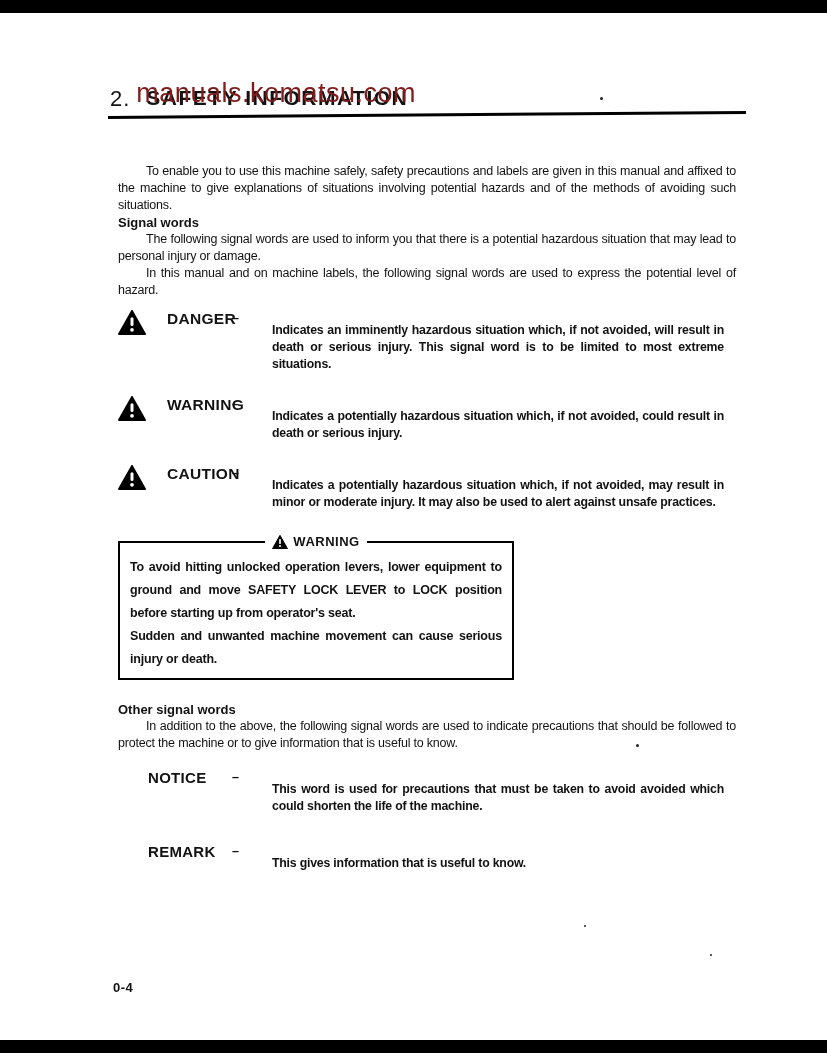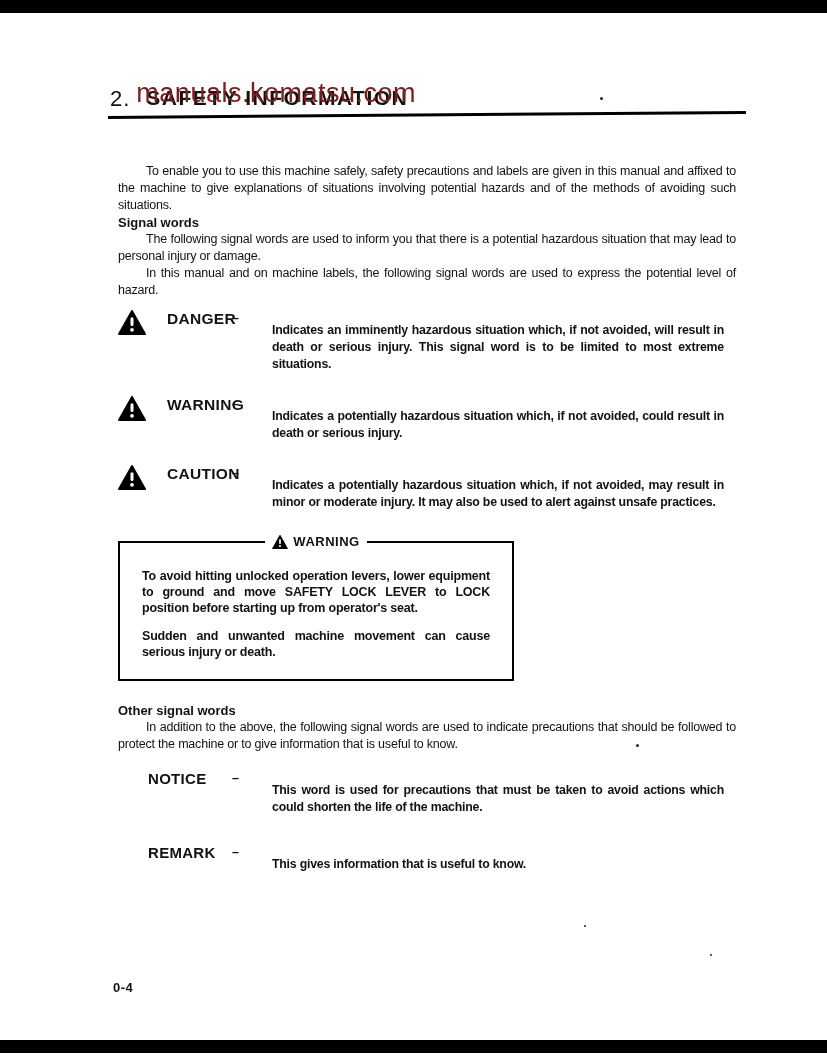--- a/index.html
+++ b/index.html
@@ -55,21 +55,21 @@
     padding:13px 10px 7px 10px;
   }
   .warn-box-header{
     position:absolute;top:-9px;left:0;right:0;text-align:center;line-height:16px;
   }
   .warn-box-header .hdr-inner{
     display:inline-flex;align-items:center;gap:5px;background:#fff;padding:0 7px;
     font-weight:700;font-size:13px;letter-spacing:0.5px;
   }
   .warn-box p{
-    margin:12px;font-weight:700;font-size:12.5px;line-height:16px;
+    margin:0;font-weight:700;font-size:12.5px;line-height:23px;
     letter-spacing:-0.2px;text-align:justify;
   }
 
   .other-head{margin-top:21px;}
   .notice-row{margin-top:17px;}
   .remark-row{margin-top:16px;}
 
   .page-number{position:absolute;left:113px;top:980px;font-size:13px;font-weight:700;letter-spacing:0.5px;}
 
   .speck{position:absolute;background:#222;border-radius:50%;}
@@ -152,21 +152,21 @@
       <p>To avoid hitting unlocked operation levers, lower equipment to ground and move SAFETY LOCK LEVER to LOCK position before starting up from operator's seat.</p>
       <p>Sudden and unwanted machine movement can cause serious injury or death.</p>
     </div>
 
     <h3 class="subhead other-head">Other signal words</h3>
     <p class="para indent">In addition to the above, the following signal words are used to indicate precautions that should be followed to protect the machine or to give information that is useful to know.</p>
 
     <div class="hazard-row notice-row">
       <span class="hazard-label plain">NOTICE</span>
       <span class="dash">–</span>
-      <p class="hazard-desc">This word is used for precautions that must be taken to avoid actions which could shorten the life of the machine.</p>
+      <p class="hazard-desc">This word is used for precautions that must be taken to avoid avoided which could shorten the life of the machine.</p>
     </div>
 
     <div class="hazard-row remark-row">
       <span class="hazard-label plain">REMARK</span>
       <span class="dash">–</span>
       <p class="hazard-desc">This gives information that is useful to know.</p>
     </div>
 
   </div>
 

